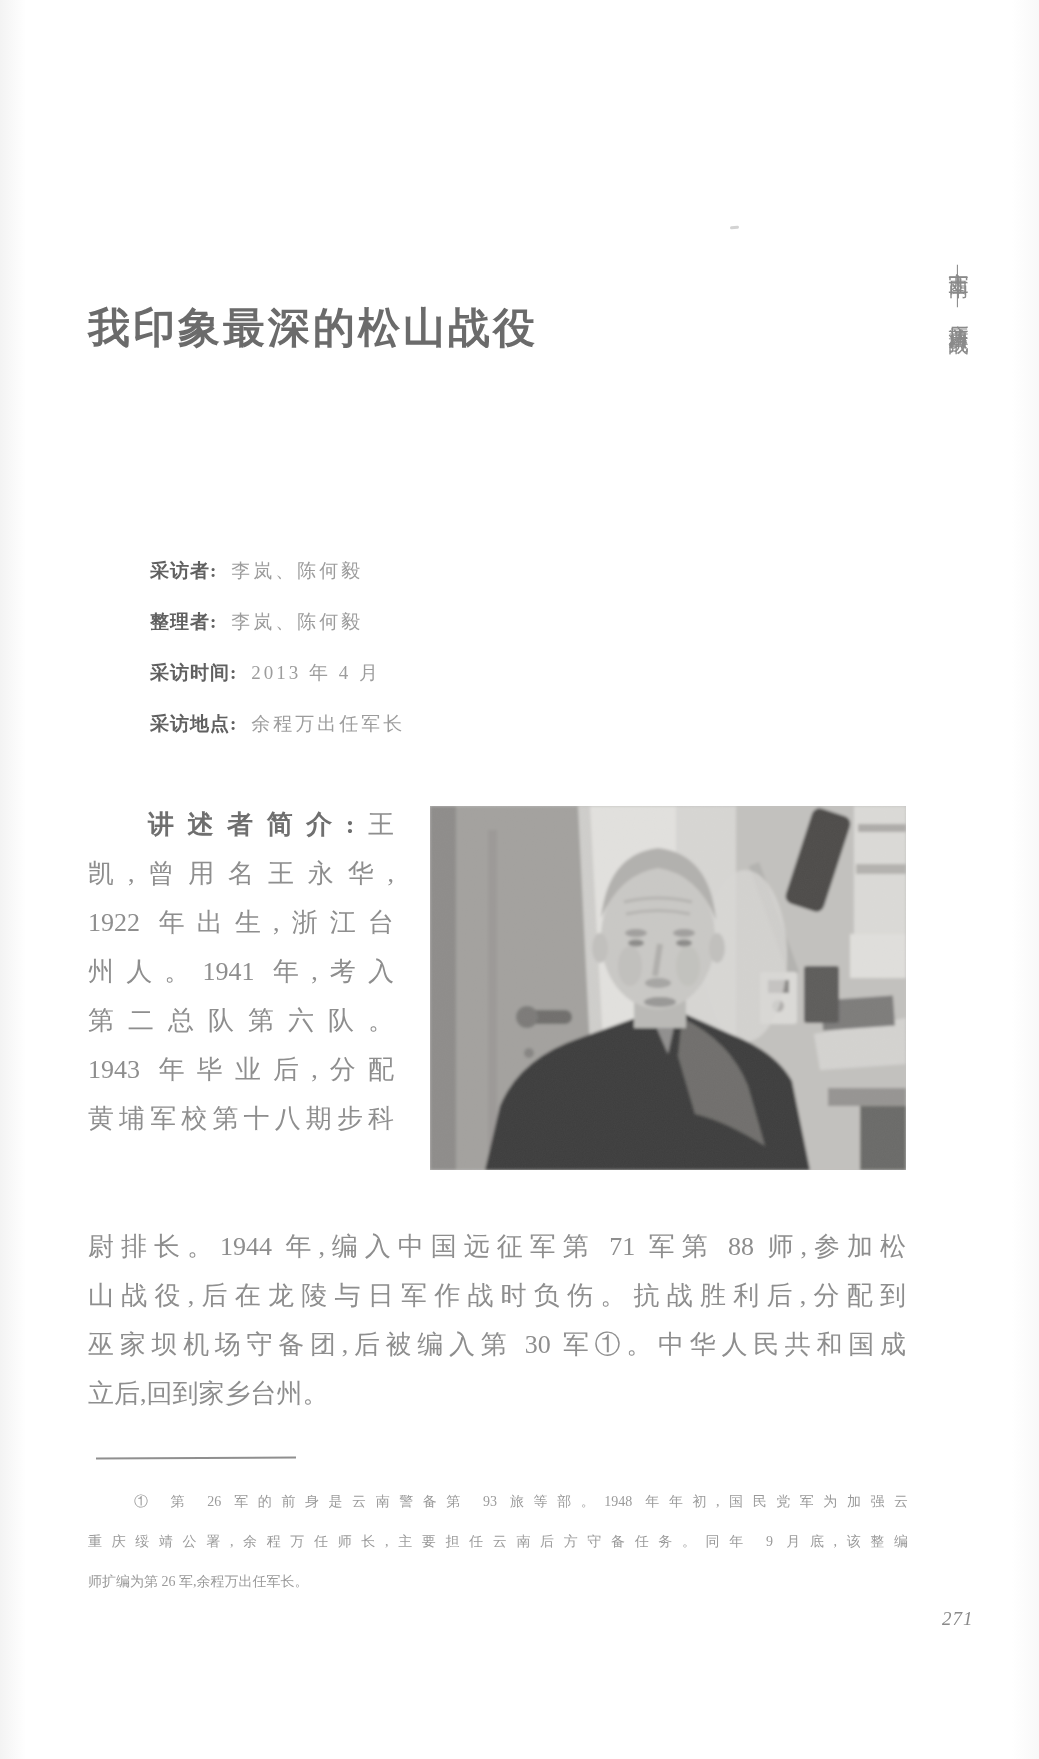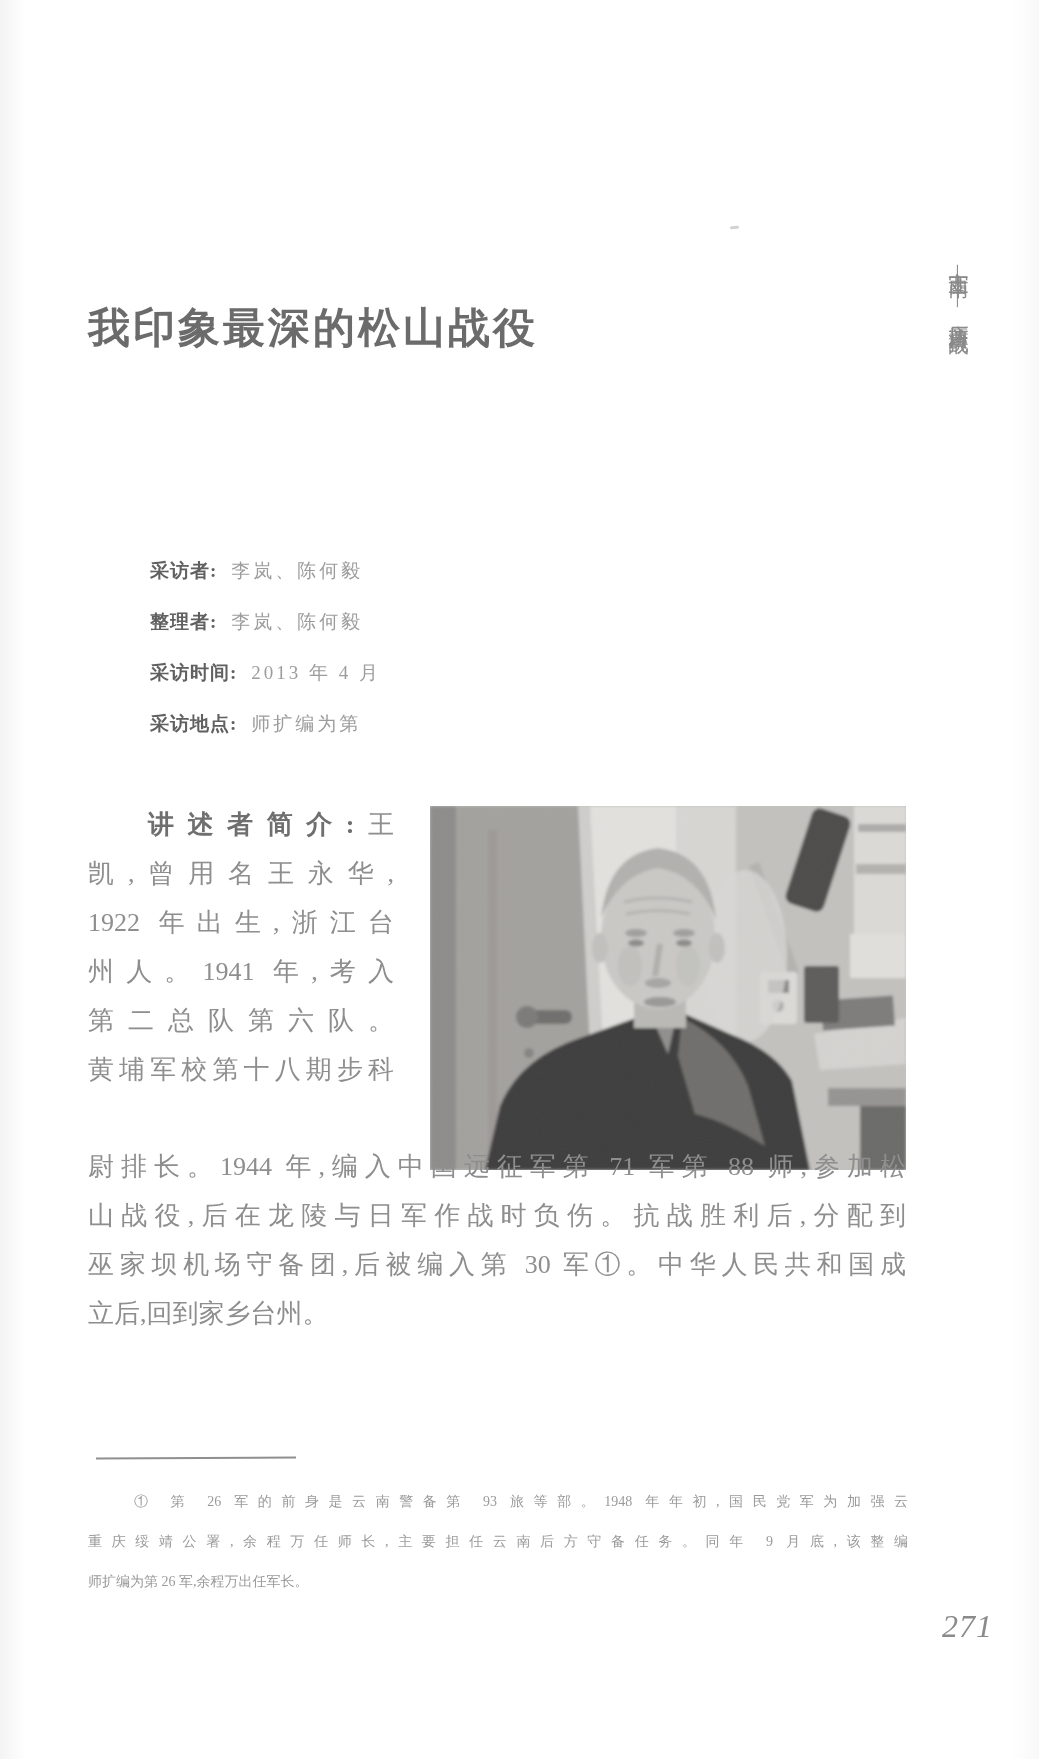--- a/index.html
+++ b/index.html
@@ -32,21 +32,21 @@
   .meta-label{font-weight:700;color:#606060;letter-spacing:1px;}
   .meta-value{color:#9c9c9c;letter-spacing:3px;margin-left:14px;}
   .bio-left{position:absolute;left:88px;top:800px;width:306px;}
   .bio-left .line{
     height:49px;line-height:49px;font-size:26px;color:#8e8e8e;
     text-align:justify;text-align-last:justify;text-justify:distribute;
     white-space:nowrap;
   }
   .bio-left .indent{text-indent:60px;}
   .bio-left .bold{font-weight:700;color:#6f6f6f;}
-  .bio-full{position:absolute;left:88px;top:1142px;width:818px;}
+  .bio-full{position:absolute;left:88px;top:1222px;width:818px;}
   .bio-full .line{
     height:49px;line-height:49px;font-size:26px;color:#8e8e8e;
     text-align:justify;text-align-last:justify;text-justify:distribute;
   }
   .bio-full .line.last{text-align-last:left;}
   .photo{
     position:absolute;left:430px;top:806px;width:476px;height:364px;margin:0;
     background:#c2c1bf;overflow:hidden;
   }
   .footnote-rule{
@@ -56,21 +56,21 @@
   }
   .footnote{position:absolute;left:88px;top:1482px;width:820px;}
   .footnote .fline{
     height:40px;line-height:40px;font-size:14px;color:#9a9a9a;
     text-align:justify;text-align-last:justify;text-justify:distribute;
   }
   .footnote .fline.findent{text-indent:46px;}
   .footnote .fline.last{text-align-last:left;}
   .page-number{
     position:absolute;left:942px;top:1608px;
-    font-size:32px;font-style:italic;color:#8a8a8a;
+    font-size:19px;font-style:italic;color:#8a8a8a;
     font-family:"Liberation Serif","DejaVu Serif",serif;letter-spacing:1px;
   }
 </style>
 </head>
 <body>
 
 <div class="page">
 
   <div class="side-caption">守土西南——亲历滇西抗战</div>
 
@@ -82,30 +82,31 @@
     <div class="meta-row">
       <span class="meta-label">采访者:</span><span class="meta-value">李岚、陈何毅</span>
     </div>
     <div class="meta-row">
       <span class="meta-label">整理者:</span><span class="meta-value">李岚、陈何毅</span>
     </div>
     <div class="meta-row">
       <span class="meta-label">采访时间:</span><span class="meta-value">2013 年 4 月</span>
     </div>
     <div class="meta-row">
-      <span class="meta-label">采访地点:</span><span class="meta-value">师扩编为第</span>
+      <span class="meta-label">采访地点:</span><span class="meta-value">余程万出任军长</span>
     </div>
   </div>
 
   <div class="bio-left">
     <div class="line indent"><span class="bold">讲述者简介:</span><span>王</span></div>
     <div class="line">凯,曾用名王永华,</div>
     <div class="line">1922 年出生,浙江台</div>
     <div class="line">州人。1941 年,考入</div>
     <div class="line">第二总队第六队。</div>
+    <div class="line">1943 年毕业后,分配</div>
     <div class="line">黄埔军校第十八期步科</div>
   </div>
 
   <figure class="photo">
     <svg width="476" height="364" viewBox="0 0 476 364" xmlns="http://www.w3.org/2000/svg">
       <defs>
         <filter id="soft" x="-5%" y="-5%" width="110%" height="110%">
             <feGaussianBlur stdDeviation="1.8"></feGaussianBlur>
           </filter>
         <filter id="grain">

